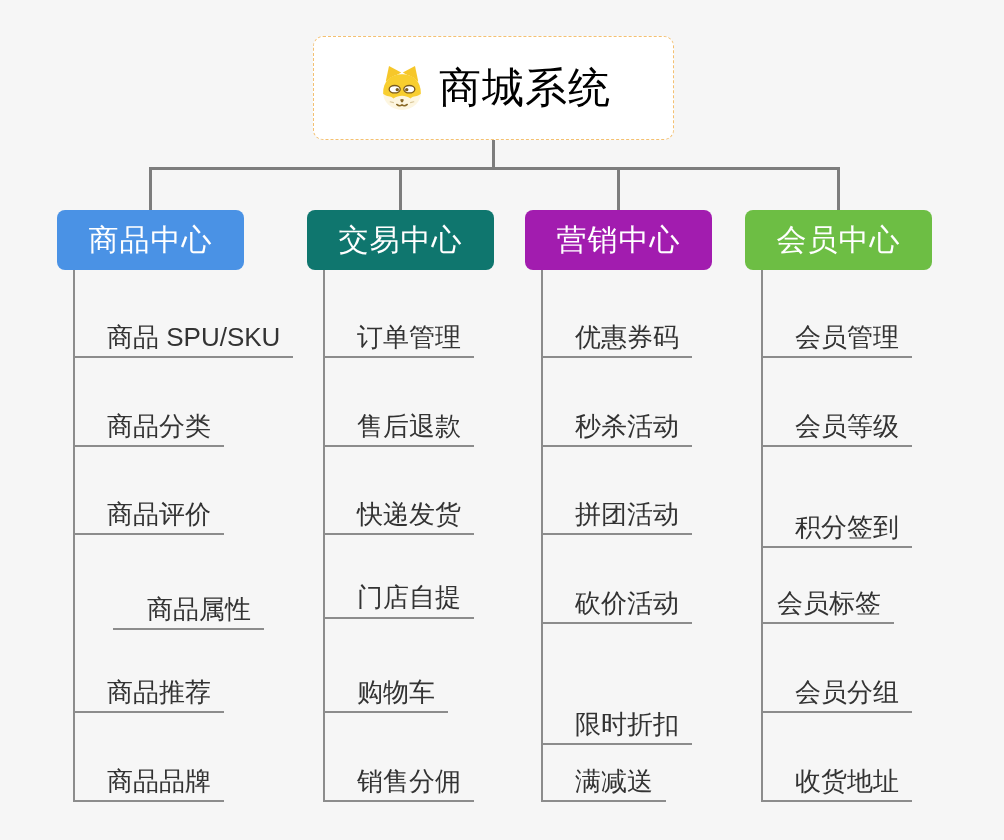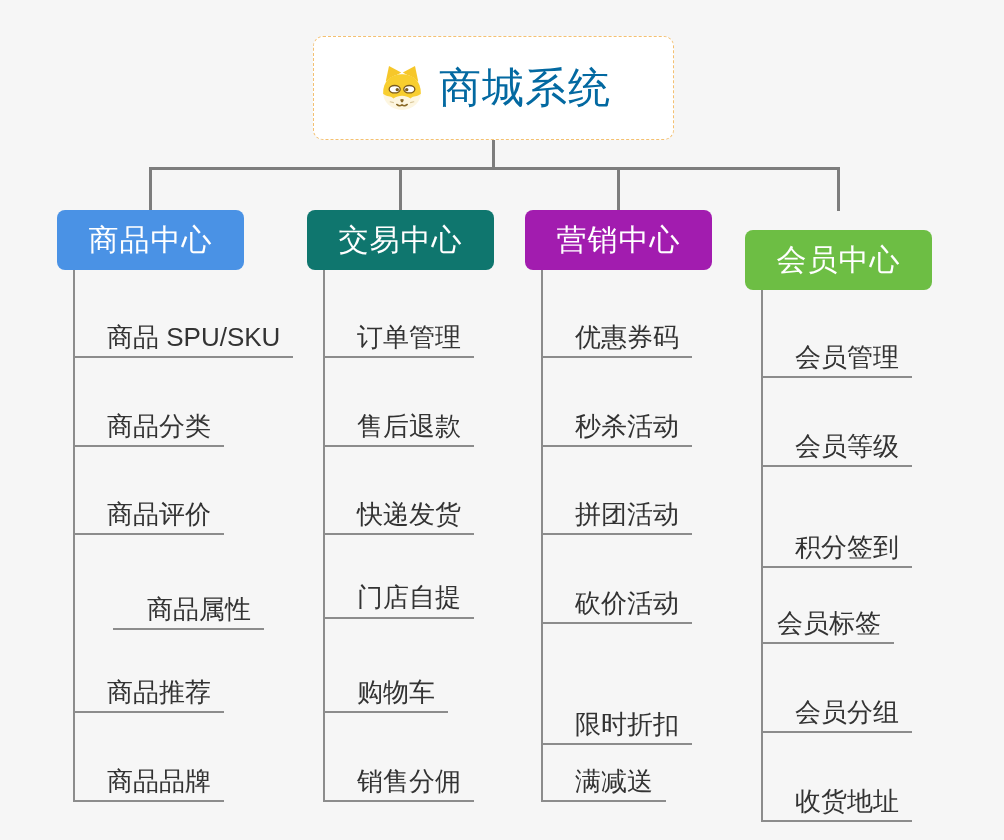--- a/index.html
+++ b/index.html
@@ -20,21 +20,21 @@
 
   
   .root-node{
     position:absolute;left:313px;top:36px;width:361px;height:104px;
     background:#ffffff;border:1px dashed #f4c071;border-radius:10px;
     box-sizing:border-box;
     display:flex;align-items:center;justify-content:center;gap:11px;
   }
   .root-node .dog{width:52px;height:52px;flex:0 0 auto;display:block;}
   .root-title{
-    font-size:42px;line-height:1;color:#0369a1;font-weight:500;
+    font-size:42px;line-height:1;color:#000000;font-weight:500;
     letter-spacing:1px;white-space:nowrap;
   }
 
   
   .branch-col{position:absolute;top:210px;width:187px;height:600px;}
   .branch-box{
     height:60px;border-radius:8px;
     display:flex;align-items:center;justify-content:center;
     color:#ffffff;font-size:30px;font-weight:400;letter-spacing:1px;
     white-space:nowrap;
@@ -128,21 +128,21 @@
     <div class="leaf" style="top: 47px;">优惠券码</div>
         <div class="leaf" style="top: 135.7px;">秒杀活动</div>
         <div class="leaf" style="top: 224.4px;">拼团活动</div>
         <div class="leaf" style="top: 313.1px;">砍价活动</div>
         <div class="leaf" style="top: 401.8px; margin-top: 32px;">限时折扣</div>
         <div class="leaf" style="top: 490.5px;">满减送</div>
       </div>
   </div>
 
   <div class="branch-col" style="left: 745px;">
-    <div class="branch-box" style="background: rgb(109, 190, 68); margin-top: 20px;">
+    <div class="branch-box" style="background: rgb(109, 190, 68);">
       <span class="branch-label">会员中心</span>
     </div>
     <div class="leaf-area">
       <div class="vline" style="height: 531.5px;"></div>
     <div class="leaf" style="top: 47px;">会员管理</div>
         <div class="leaf" style="top: 135.7px;">会员等级</div>
         <div class="leaf" style="top: 237px;">积分签到</div>
         <div class="leaf" style="top: 313.1px; padding-left: 16px;">会员标签</div>
         <div class="leaf" style="top: 401.8px;">会员分组</div>
         <div class="leaf" style="top: 490.5px;">收货地址</div>

